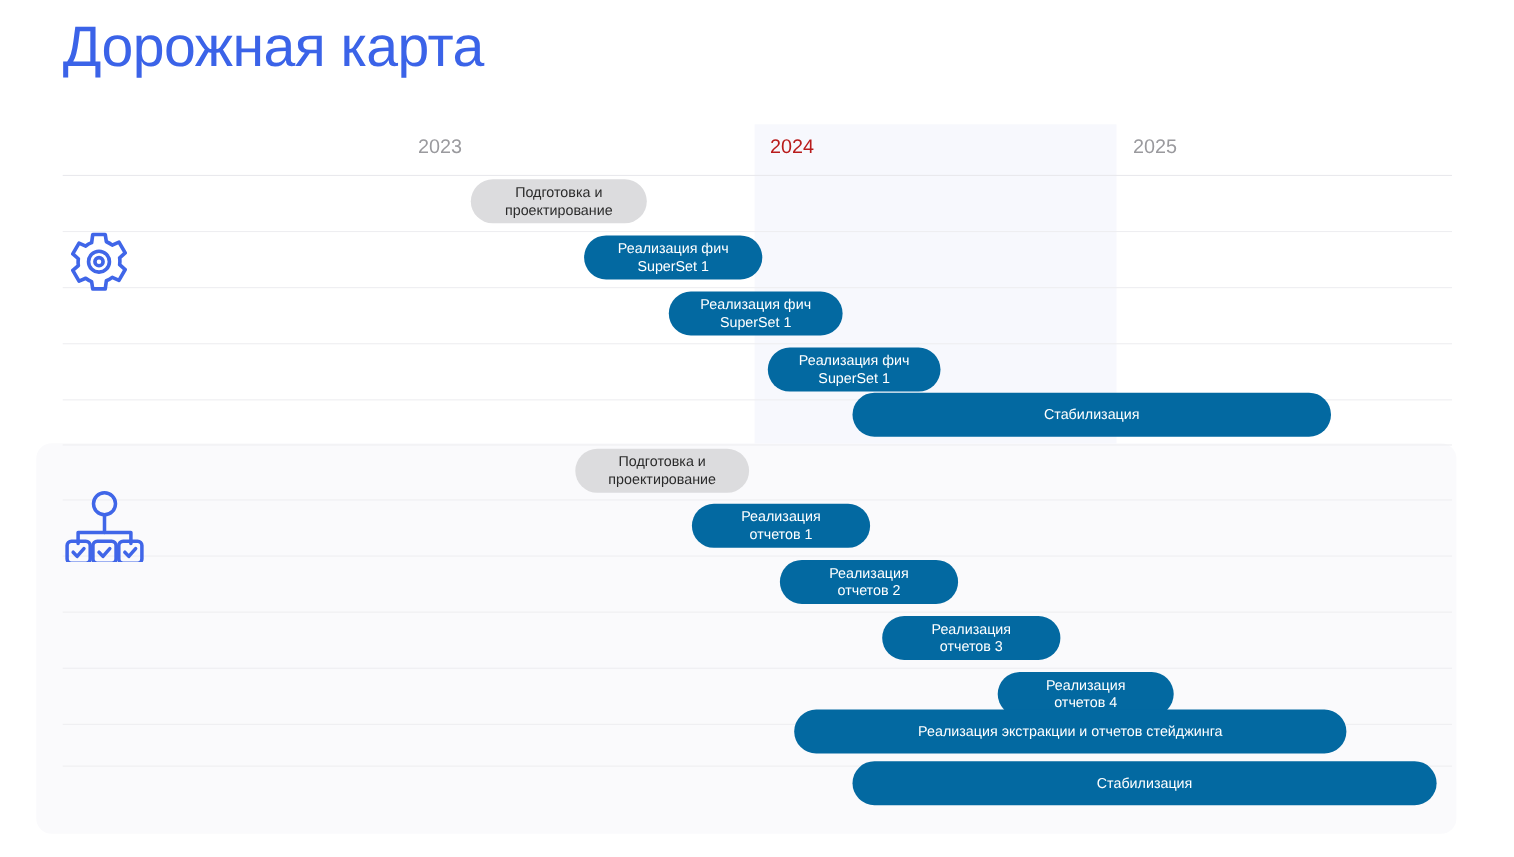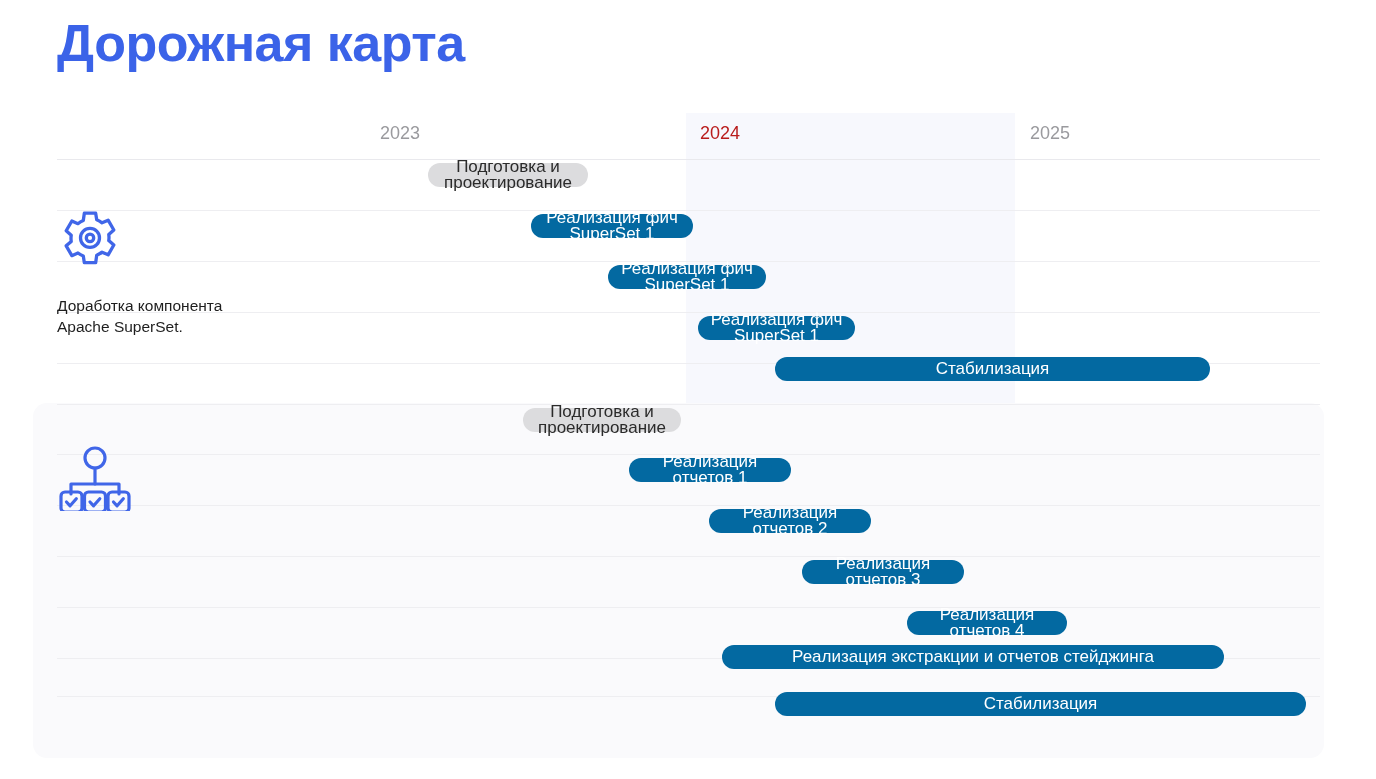--- a/index.html
+++ b/index.html
@@ -14,21 +14,21 @@
     font-family: "Liberation Sans", "DejaVu Sans", sans-serif;
     overflow: hidden;
   }
 
   
   #page-title {
     position: absolute;
     left: 57px;
     top: 14px;
     font-size: 52px;
-    font-weight: bold;
+    font-weight: normal;
     color: #3b63e8;
     letter-spacing: -0.5px;
     line-height: 1.15;
     white-space: nowrap;
   }
 
   
   #roadmap {
     position: absolute;
     left: 0;
@@ -87,27 +87,27 @@
     position: absolute;
     left: 57px;
     width: 1263px;
     height: 1px;
     background: #eeeef1;
   }
 
   
   .bar {
     position: absolute;
-    height: 24px;
+    height: 40px;
     border-radius: 20px;
     display: flex;
     align-items: center;
     justify-content: center;
     text-align: center;
-    font-size: 17px;
+    font-size: 13px;
     line-height: 16px;
     box-sizing: border-box;
     padding: 0 10px;
     white-space: pre-line;
   }
   .bar.blue {
     background: #0369a1;
     color: #ffffff;
   }
   .bar.gray {
@@ -159,22 +159,20 @@
   <div class="row-rule" style="top:545px"></div>
   <div class="row-rule" style="top:583px"></div>
 
   <div class="group-icon" style="top:95px">
     <svg width="66" height="66" viewBox="0 0 64 64" fill="none" stroke="#4066e8" stroke-width="3.2" stroke-linejoin="round" stroke-linecap="round">
       <path d="M26.5 5h11l1 6.4a21 21 0 0 1 5.2 3l5.9-2.6 5.5 9.5-4.9 4.3a21 21 0 0 1 0 6l4.9 4.3-5.5 9.5-5.9-2.6a21 21 0 0 1-5.2 3L37.5 53h-11l-1-6.4a21 21 0 0 1-5.2-3l-5.9 2.6-5.5-9.5 4.9-4.3a21 21 0 0 1 0-6l-4.9-4.3 5.5-9.5 5.9 2.6a21 21 0 0 1 5.2-3L26.5 5z"></path>
       <circle cx="32" cy="29" r="9.2"></circle>
       <circle cx="32" cy="29" r="3.6"></circle>
     </svg>
   </div>
-  <div class="group-label" style="top:182px">Доработка компонента
-Apache SuperSet.</div>
 
   <div class="bar gray" style="left:428px; top:50px; width:160px;">Подготовка и
 проектирование</div>
 
   <div class="bar blue" style="left:531px; top:101px; width:162px;">Реализация фич
 SuperSet 1</div>
 
   <div class="bar blue" style="left:608px; top:152px; width:158px;">Реализация фич
 SuperSet 1</div>
 

